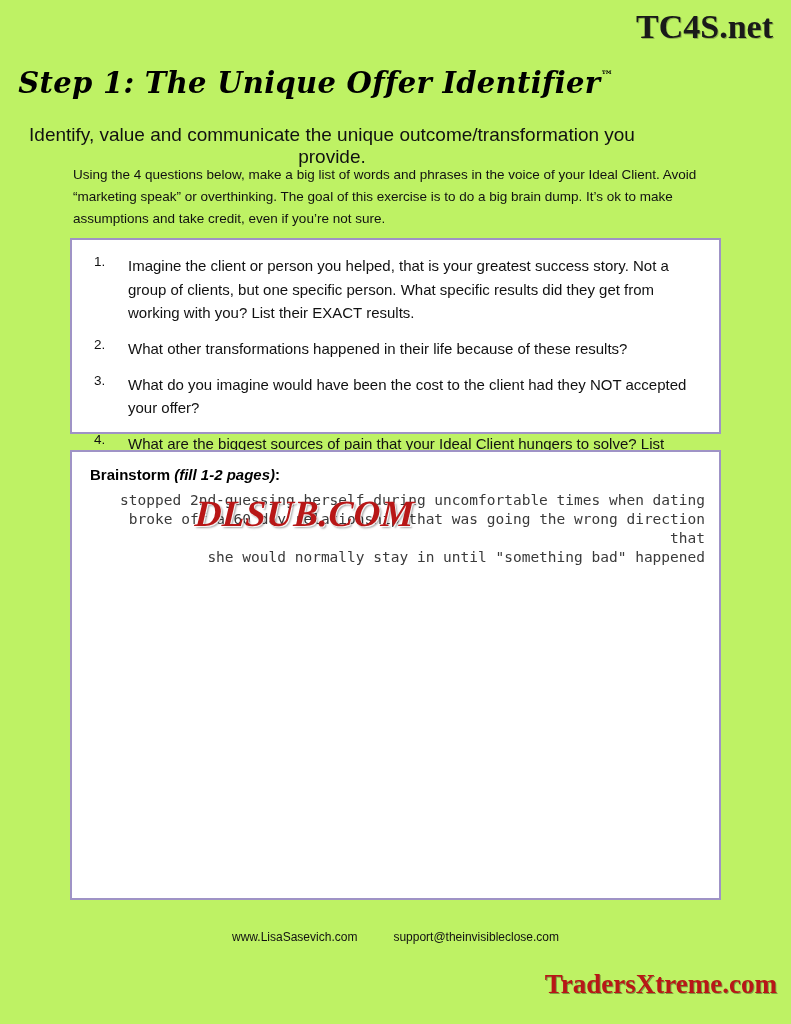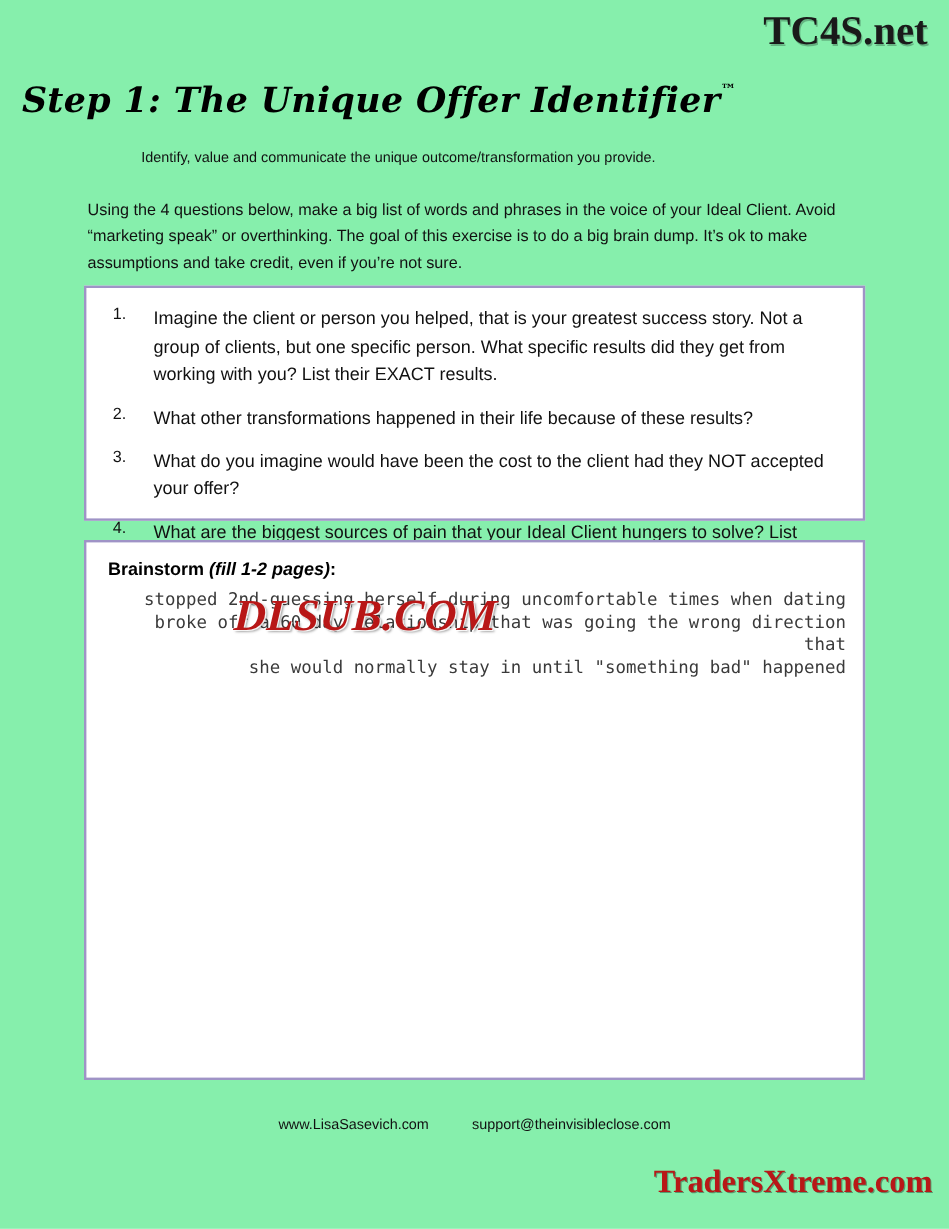--- a/index.html
+++ b/index.html
@@ -13,21 +13,21 @@
     position: relative;
     font-family: "Liberation Sans", sans-serif;
     color: #111111;
     overflow: hidden;
   }
   .page {
     position: absolute;
     left: 0; top: 0;
     width: 791px;
     height: 1024px;
-    background: #86efac;
+    background: #bef264;
   }
 
   
   .brand-top {
     position: absolute;
     right: 18px;
     top: 8px;
     font-family: "Liberation Serif", serif;
     font-weight: bold;
     font-size: 34px;
@@ -56,21 +56,21 @@
     position: relative;
     top: 2px;
   }
 
   .subtitle {
     position: absolute;
     left: 0;
     top: 124px;
     width: 664px;
     text-align: center;
-    font-size: 12px;
+    font-size: 19px;
     color: #111;
   }
 
   .intro {
     position: absolute;
     left: 73px;
     top: 164px;
     width: 648px;
     font-size: 13.5px;
     line-height: 1.62;

